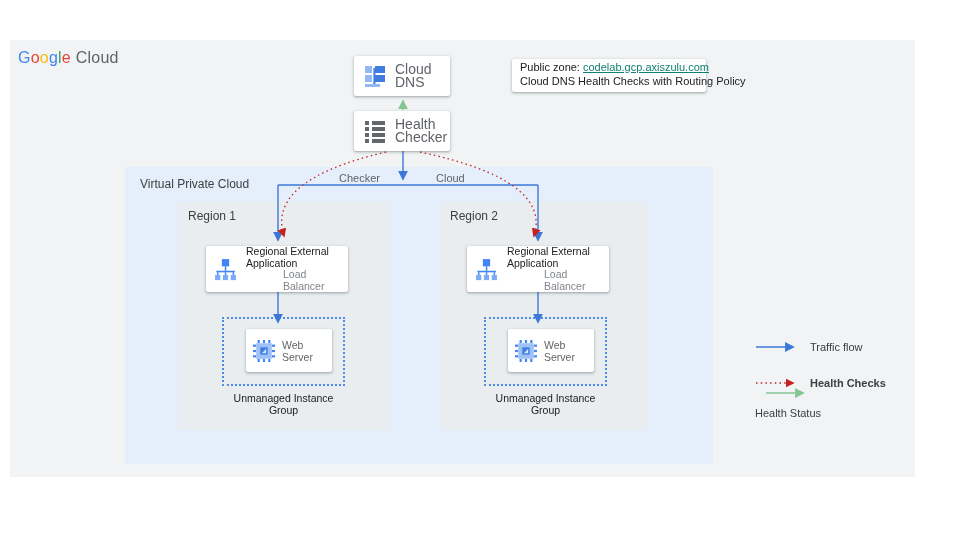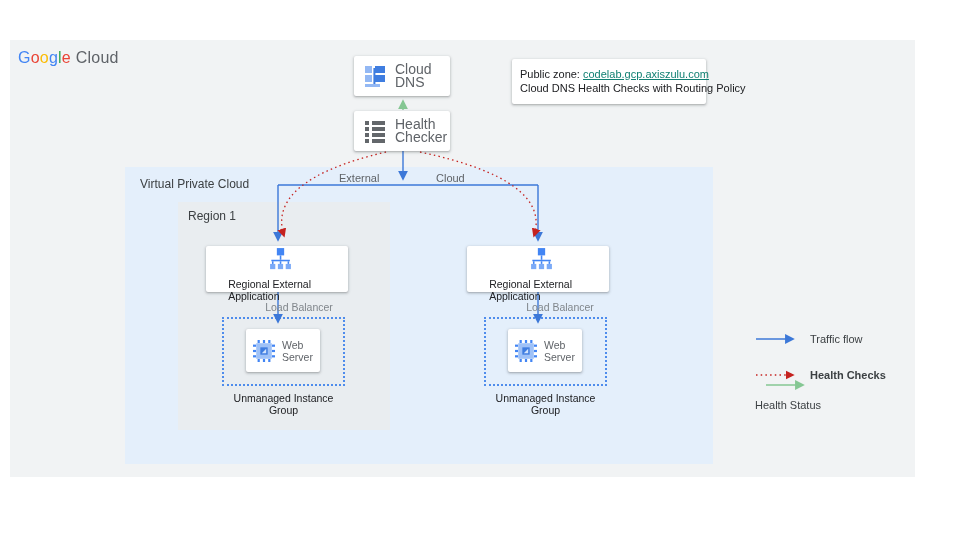--- a/index.html
+++ b/index.html
@@ -17,57 +17,57 @@
   .card { position:absolute; background:#fff; border-radius:2px;
           box-shadow:0 1px 2px rgba(60,64,67,.3), 0 1px 3px 1px rgba(60,64,67,.12);
           display:flex; align-items:center; }
   .card .ic { flex-shrink:0; display:flex; align-items:center; justify-content:center; }
   .card-label { font-size:14px; color:#5f6368; line-height:13px; }
 
   .dns-card { left:354px; top:56px; width:96px; height:40px; padding-left:9px; gap:8px; }
   .hc-card  { left:354px; top:111px; width:96px; height:40px; padding-left:9px; gap:8px; }
 
   
-  .pz-card { left:512px; top:59px; width:194px; height:45px; display:block; padding:9px 8px; }
+  .pz-card { left:512px; top:59px; width:194px; height:33px; display:block; padding:2px 8px; }
   .pz-line { font-size:11px; color:#202124; line-height:13.5px; white-space:nowrap; }
   .pz-link { color:#118073; text-decoration:underline; cursor:pointer; }
 
   
   .vpc { position:absolute; left:125px; top:167px; width:588px; height:297px; background:#e4effb; }
   .vpc-label { position:absolute; left:15px; top:10px; font-size:12px; color:#3c4043; }
   .region { position:absolute; top:202px; height:228px; background:#e9edf0; }
   .region.r1 { left:178px; width:212px; }
   .region.r2 { left:440px; width:208px; }
   .region-label { position:absolute; left:10px; top:7px; font-size:12px; color:#3c4043; }
 
-  .lb-card { width:142px; height:46px; padding-left:7px; gap:8px;flex-direction:column; }
+  .lb-card { width:142px; height:46px; padding-left:7px; gap:8px; }
   .lb-card.p1 { left:206px; top:246px; }
   .lb-card.p2 { left:467px; top:246px; }
   .lb-text { display:flex; flex-direction:column; }
   .lb-title { font-size:10.5px; color:#202124; line-height:11.5px; width:92px; }
   .lb-sub { font-size:10.5px; color:#80868b; line-height:11.5px;padding-left:37px; }
 
   .ig { position:absolute; top:317px; width:123px; height:69px; border:2px dotted #4e8cec; }
   .ig.g1 { left:222px; }
   .ig.g2 { left:484px; }
-  .ws-card { width:74px; height:43px; padding-left:7px; gap:7px; }
+  .ws-card { width:86px; height:43px; padding-left:7px; gap:7px; }
   .ws-card.w1 { left:246px; top:329px; }
   .ws-card.w2 { left:508px; top:329px; }
   .ws-label { font-size:10.5px; color:#5f6368; line-height:12px; width:40px; }
   .ig-label { position:absolute; top:392px; width:131px; text-align:center; font-size:10.5px; color:#202124; }
   .ig-label.l1 { left:218px; }
   .ig-label.l2 { left:480px; }
 
   
   .edge-label { position:absolute; font-size:11px; color:#5f6368; }
   .edge-label.primary { left:339px; top:172px; }
   .edge-label.backup { left:436px; top:172px; }
 
   
-  .legend-row { position:absolute; left:755px; display:flex; align-items:center; gap:9px; }
+  .legend-row { position:absolute; left:755px; display:flex; align-items:center; gap:9px;margin-top:8px; }
   .legend-row.lr1 { top:333px; }
   .legend-row.lr2 { top:369px;font-weight:bold; }
   .legend-row.lr3 { top:380px;flex-direction:column; }
   .legend-label { font-size:11px; color:#3c4043; }
 
   svg.overlay { position:absolute; left:0; top:0; pointer-events:none; }
   .hidden-defs { position:absolute; width:0; height:0; }
 </style>
 </head>
 <body>
@@ -93,20 +93,23 @@
   <div class="logo">
     <span class="word"><span style="color: rgb(66, 133, 244);">G</span><span style="color: rgb(234, 67, 53);">o</span><span style="color: rgb(251, 188, 5);">o</span><span style="color: rgb(66, 133, 244);">g</span><span style="color: rgb(52, 168, 83);">l</span><span style="color: rgb(234, 67, 53);">e</span></span><span class="cloud">Cloud</span>
   </div>
 
   <div class="vpc">
     <div class="vpc-label">Virtual Private Cloud</div>
   </div>
   <div class="region r1">
     <div class="region-label">Region 1</div>
   </div>
+  <div class="region r2">
+    <div class="region-label">Region 2</div>
+  </div>
 
   <div class="ig g1"></div>
   <div class="ig g2"></div>
 
   <svg class="overlay" width="960" height="540">
 
     <line x1="403" y1="110" x2="403" y2="101" stroke="#85c793" stroke-width="1.4" marker-end="url(#arrGreen)"></line>
 
     <line x1="403" y1="151" x2="403" y2="179" stroke="#3c78d8" stroke-width="1.4" marker-end="url(#arrBlue)"></line>
     <line x1="278" y1="185" x2="538" y2="185" stroke="#3c78d8" stroke-width="1.4"></line>
@@ -152,21 +155,21 @@
   </div>
 
   <div class="card pz-card">
     <div class="pz-line">
       <span>Public zone:</span>
       <span class="pz-link">codelab.gcp.axiszulu.com</span>
     </div>
     <div class="pz-line">Cloud DNS Health Checks with Routing Policy</div>
   </div>
 
-  <div class="edge-label primary">External</div>
+  <div class="edge-label primary">Checker</div>
   <div class="edge-label backup">Cloud</div>
 
   <div class="card lb-card p1">
     <span class="ic">
       <svg width="25" height="25" viewBox="0 0 24 24">
         <rect x="8.5" y="2" width="7" height="7" fill="#4285f4"></rect>
         <rect x="11.3" y="9" width="1.5" height="4.2" fill="#4285f4"></rect>
         <rect x="3.2" y="13.2" width="17.8" height="1.5" fill="#4285f4"></rect>
         <rect x="3.8" y="14.7" width="1.5" height="2.5" fill="#4285f4"></rect>
         <rect x="11.3" y="14.7" width="1.5" height="2.5" fill="#4285f4"></rect>

